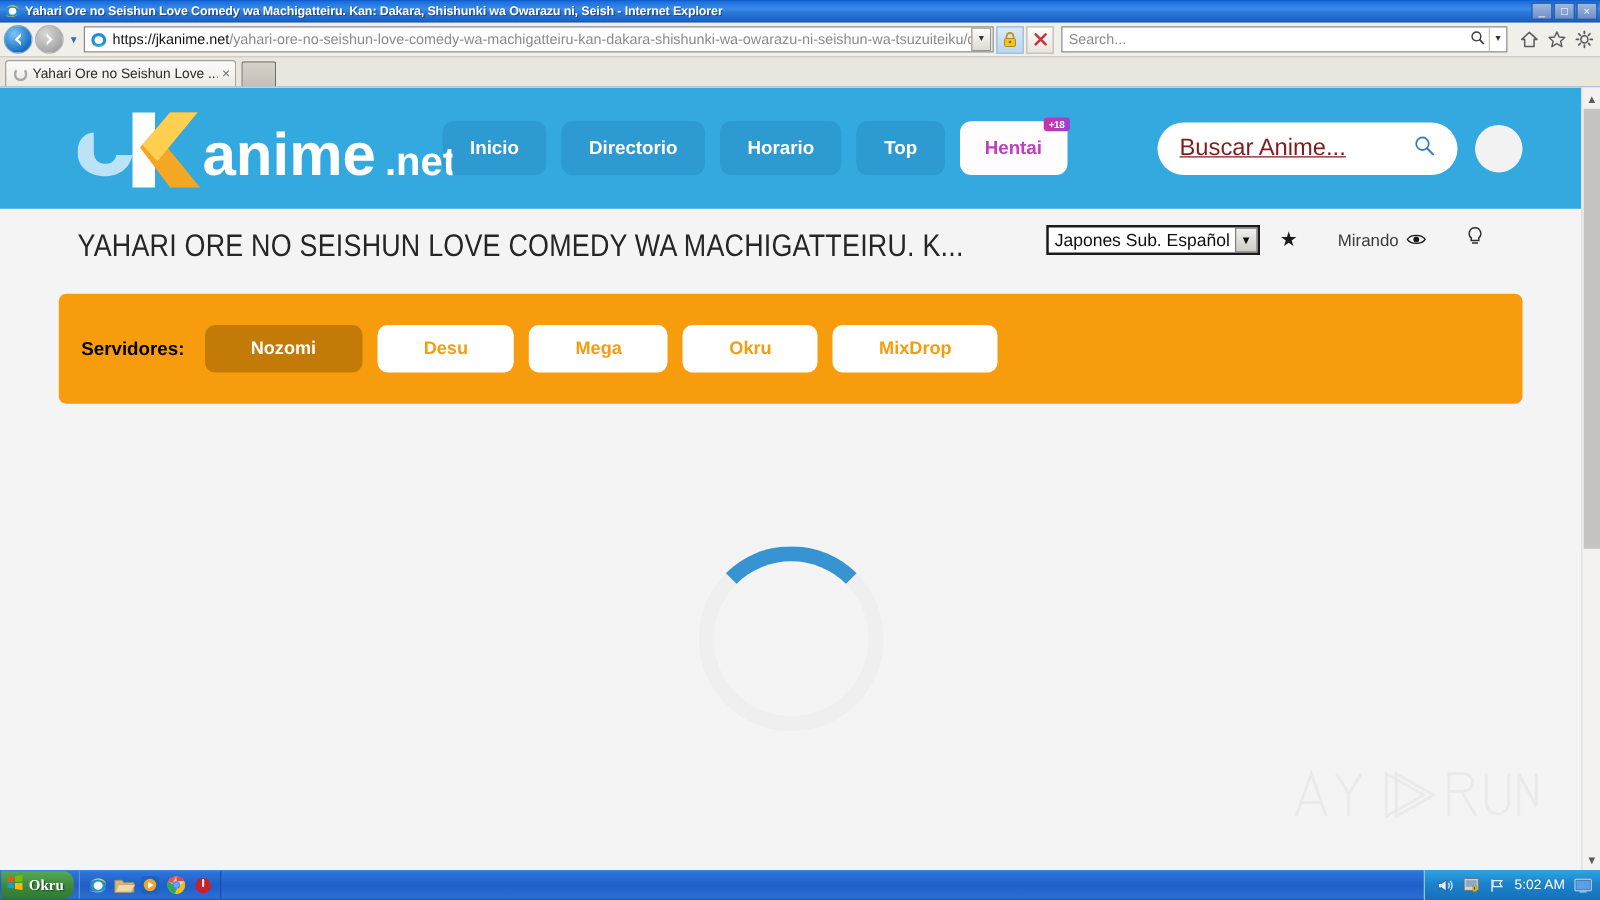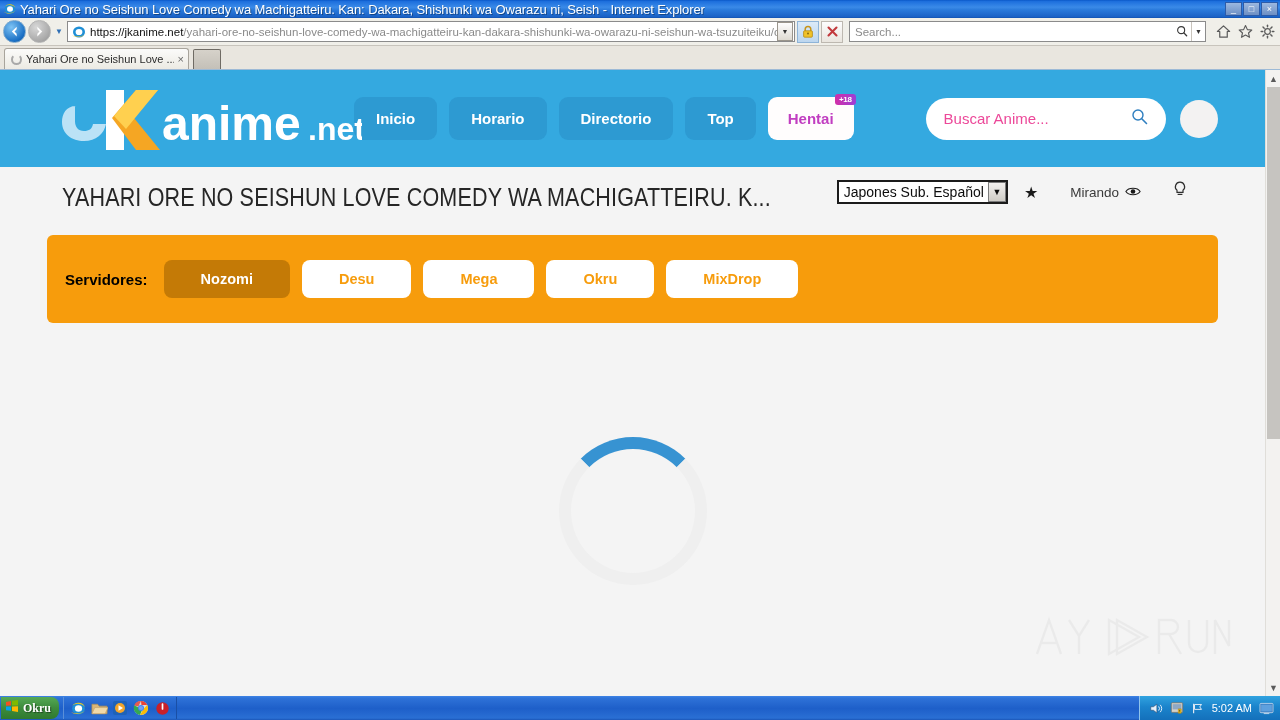--- a/index.html
+++ b/index.html
@@ -17,21 +17,21 @@
     display: flex; align-items: center;
     padding-left: 3px;
     position: relative;
   }
   .titlebar .tb-icon {
     width: 14px; height: 14px; margin-right: 3px;
     display: flex; align-items: center; justify-content: center;
     flex: 0 0 auto;
   }
   .titlebar .tb-text {
-    color: #fff; font-size: 13px; font-weight: normal;
+    color: #fff; font-size: 10px; font-weight: bold;
     font-family: "Liberation Sans", sans-serif;
     white-space: nowrap; overflow: hidden;
     text-shadow: 1px 1px 0 rgba(0,0,0,0.35);
     letter-spacing: -0.1px;
   }
   .win-btns { position: absolute; right: 2px; top: 2px; display: flex; gap: 1px; }
   .win-btn {
     width: 17px; height: 14px;
     background: linear-gradient(to bottom,#9cb8e0,#6d8fc4);
     border: 1px solid #2d5ba8;
@@ -146,21 +146,21 @@
     position: absolute; top: -3px; right: -2px;
     background: linear-gradient(to right,#d22fa8,#9b3fd6);
     color:#fff; font-size: 8px; font-weight:bold;
     padding: 1px 4px; border-radius: 3px; letter-spacing:-0.3px;
   }
   .search-wrap { margin-left: 72px; display:flex; align-items:center; gap:14px; }
   .site-search {
     width: 240px; height: 42px; background:#fff; border-radius:22px;
     display:flex; align-items:center; padding: 0 18px;
   }
-  .site-search .ph { flex:1 1 auto; color:#ec4899; font-size:15px; }
+  .site-search .ph { flex:1 1 auto; color:#7f1d1d; font-size:19px;text-decoration:underline; }
   .site-search .mag { color:#2f7fc0; font-size:17px; }
   .avatar { width:38px; height:38px; border-radius:50%; background:#f3f2f2; }
 
   
   .title-row {
     height: 60px; display:flex; align-items:center; padding: 0 62px;
     position: relative;
   }
   .anime-title {
     font-family: "Liberation Sans Narrow", "Liberation Sans", sans-serif;
@@ -368,22 +368,22 @@
           <path d="M44 6 L62 6 L62 66 L44 66 Z" fill="#ffffff"></path>
           <path d="M96 6 L74 6 L50 34 L74 66 L98 66 L72 34 Z" fill="#f5a623"></path>
           <path d="M96 6 L74 6 L52 32 L64 45 Z" fill="#ffd04f"></path>
           <text x="100" y="56" font-family="Liberation Sans, sans-serif" font-size="48" font-weight="bold" fill="#ffffff">anime</text>
           <text x="246" y="56" font-family="Liberation Sans, sans-serif" font-size="32" font-weight="bold" fill="#ffffff">.net</text>
         </svg>
       </div>
 
       <div class="nav">
         <div class="navitem">Inicio</div>
+        <div class="navitem">Directorio</div>
         <div class="navitem">Horario</div>
-        <div class="navitem">Directorio</div>
         <div class="navitem">Top</div>
         <div class="navitem hentai">
           <span>Hentai</span>
           <span class="badge">+18</span>
         </div>
       </div>
 
       <div class="search-wrap">
         <div class="site-search">
           <span class="ph">Buscar Anime...</span>

